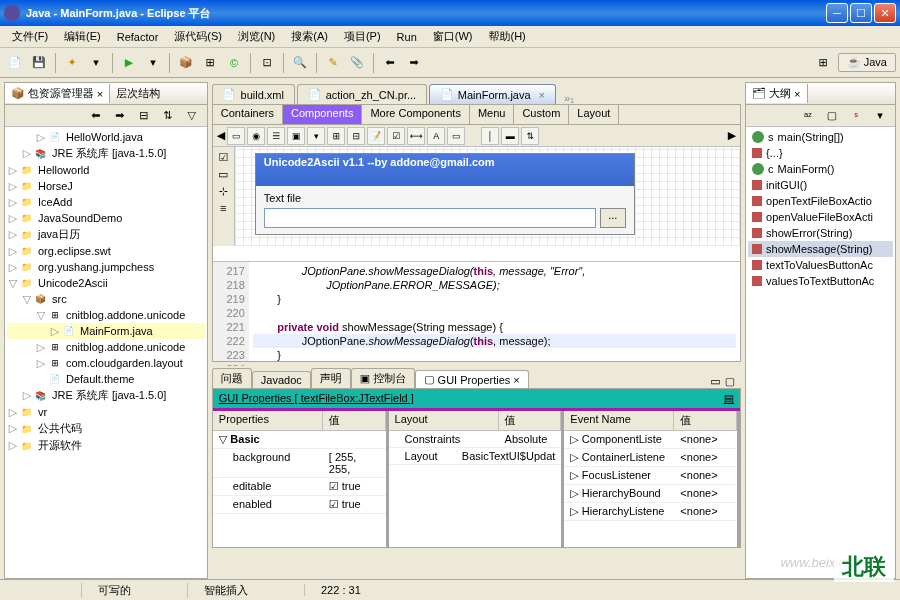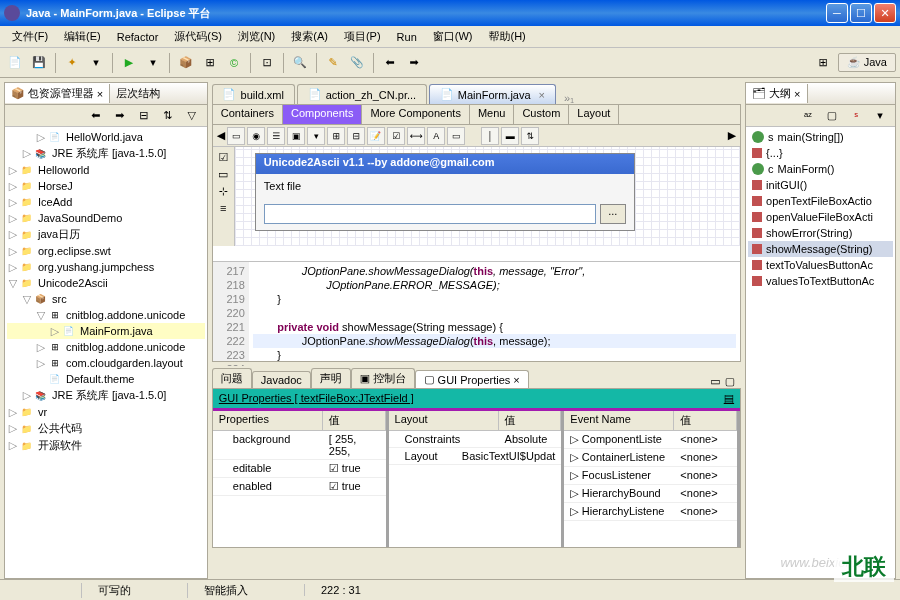--- a/index.html
+++ b/index.html
@@ -45,23 +45,23 @@
 .designer-tabs { height: 20px; display: flex; border-bottom: 1px solid #aca899; background: #ece9d8; }
 .dtab { padding: 2px 8px; border-right: 1px solid #aca899; }
 .dtab.active { background: #8b5cf6; color: #fff; }
 .designer-toolbar { height: 22px; display: flex; align-items: center; padding: 0 4px; gap: 2px; border-bottom: 1px solid #c0c0c0; background: #ece9d8; }
 .dtool { width: 18px; height: 18px; border: 1px solid #c0c0c0; background: #f5f5f0; font-size: 9px; display: flex; align-items: center; justify-content: center; }
 .canvas-area { flex: 1; display: flex; }
 .canvas-side { width: 22px; background: #ece9d8; border-right: 1px solid #c0c0c0; display: flex; flex-direction: column; gap: 4px; padding-top: 4px; align-items: center; }
 .canvas-main { flex: 1; position: relative; background: #fff; overflow: hidden; }
 .grid-bg { position: absolute; inset: 0; background-image: repeating-linear-gradient(0deg, #b0b0d0 0 1px, transparent 1px 8px), repeating-linear-gradient(90deg, #b0b0d0 0 1px, transparent 1px 8px); opacity: 0.3; }
 .form-preview { position: absolute; left: 20px; top: 6px; width: 380px; background: #f0f0f0; border: 1px solid #888; }
-.form-title { height: 20px; background: linear-gradient(#4a7ae0, #3a6ad0); color: #fff; font-weight: bold; padding: 2px 8px; }
+.form-title { height: 32px; background: linear-gradient(#4a7ae0, #3a6ad0); color: #fff; font-weight: bold; padding: 2px 8px; }
 .form-body { padding: 6px 8px; background: #f5f5f5; }
-.form-label { margin-bottom: 12px; }
+.form-label { margin-bottom: 4px; }
 .form-input-row { display: flex; gap: 4px; }
 .form-input { flex: 1; height: 20px; border: 1px solid #7a9ac0; background: #fff; }
 .form-btn { width: 26px; height: 20px; border: 1px solid #888; background: #ece9d8; text-align: center; }
 
 .code-area { display: flex; height: 100px; background: #fff; border-top: 1px solid #c0c0c0; margin-top: 15px; }
 .gutter { width: 36px; background: #f0f0f0; text-align: right; padding-right: 4px; color: #888; font-family: monospace; font-size: 10px; line-height: 14px; padding-top: 2px; }
 .code { flex: 1; font-family: monospace; font-size: 11px; line-height: 14px; padding: 2px 4px; white-space: pre; }
 .code .kw { color: #7f0055; font-weight: bold; }
 .code .str { font-style: italic; }
 .code .hl { background: #e8f0ff; }
@@ -377,20 +377,24 @@
         <span>GUI Properties [ textFileBox:JTextField ]</span>
         <span style="margin-left:auto">▤</span>
       </div>
       <div class="prop-tables">
         <div class="prop-col">
           <div class="prop-head">
               <div class="prop-name">Properties</div>
               <div class="prop-val">值</div>
             </div>
           <div class="prop-row">
+              <div class="prop-name">▽ <b>Basic</b></div>
+              <div class="prop-val"></div>
+            </div>
+          <div class="prop-row">
               <div class="prop-name" style="padding-left:20px">background</div>
               <div class="prop-val">[ 255, 255,</div>
             </div>
           <div class="prop-row">
               <div class="prop-name" style="padding-left:20px">editable</div>
               <div class="prop-val">☑ <span>true</span></div>
             </div>
           <div class="prop-row">
               <div class="prop-name" style="padding-left:20px">enabled</div>
               <div class="prop-val">☑ <span>true</span></div>

